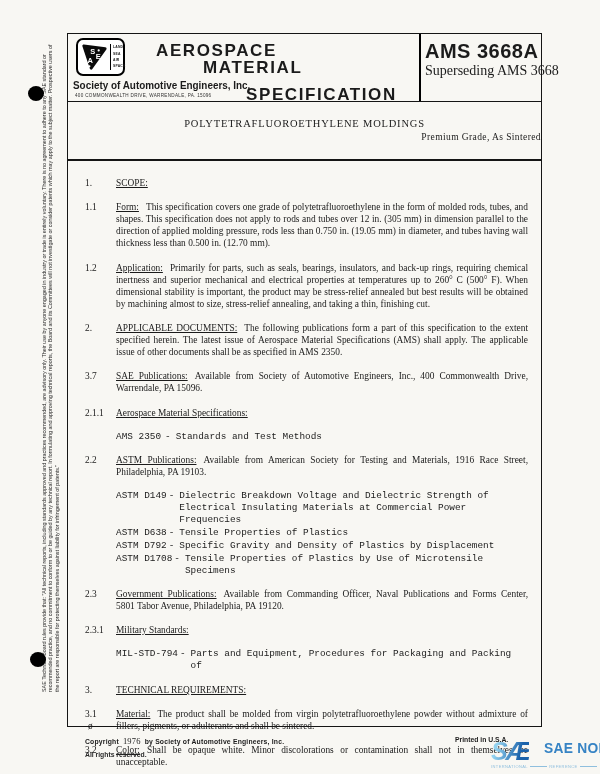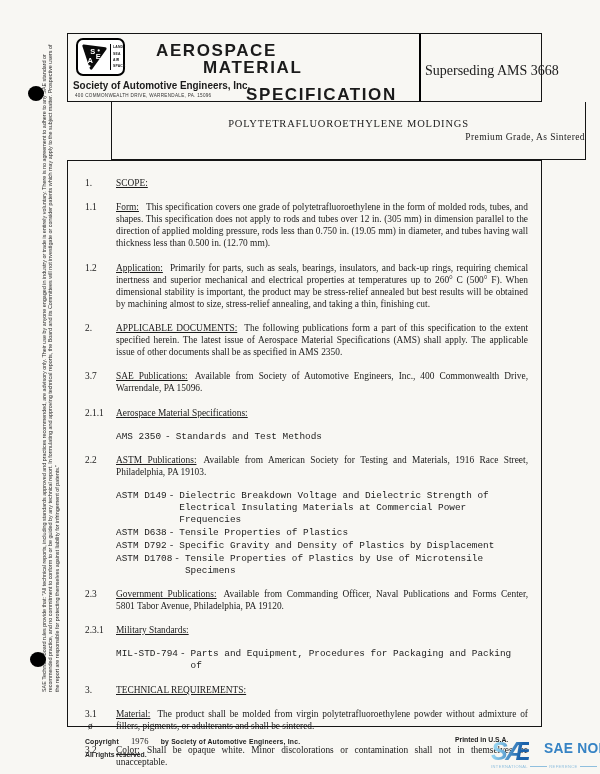--- a/index.html
+++ b/index.html
@@ -22,38 +22,38 @@
   .hdr-w2{left:135px;top:24px;}
   .hdr-w3{left:178px;top:51px;}
   .hdr-divider{position:absolute;left:351px;top:0;bottom:0;width:1.5px;background:#000;}
   .ams-number{position:absolute;left:357px;top:6px;font-family:"Liberation Sans",sans-serif;font-weight:900;font-size:20px;letter-spacing:.5px;white-space:nowrap;}
   .superseding{position:absolute;left:357px;top:29px;font-size:14px;white-space:nowrap;}
   .issue-panel{position:absolute;left:351px;right:0;top:41px;bottom:0;border-top:1.5px solid #000;}
   .issue-row{position:relative;height:13px;margin-top:3px;}
   .issue-label{position:absolute;left:9px;top:3px;font-family:"Liberation Sans",sans-serif;font-weight:bold;font-size:5.6px;letter-spacing:.2px;}
   .issue-value{position:absolute;left:50px;top:0;font-size:9px;letter-spacing:.5px;}
   
-  .title-box{top:102px;height:58px;border-top:none;margin-left:44px;}
+  .title-box{top:102px;height:58px;border-top:none;}
   .doc-title{margin-top:16px;text-align:center;font-size:10.5px;letter-spacing:.8px;}
   .doc-subtitle{margin-top:3px;text-align:right;font-size:9.5px;letter-spacing:.4px;}
   
   .main-box{top:160px;height:567px;}
   .doc-body{padding:17px 13px 0 17px;font-size:9.4px;line-height:1.27;}
   .sec-row{position:relative;padding-left:31px;margin-bottom:12.5px;text-align:justify;}
   .sec-num{position:absolute;left:0;top:0;}
   .sec-mark{position:absolute;left:3px;top:12px;}
   .sec-lead{text-decoration:underline;margin-right:7px;}
   .ref-list{margin-top:11px;font-family:Liberation Mono, monospace;}
   .ref-row{display:flex;margin-top:1px;text-align:left;}
   .ref-code{min-width:47px;flex:none;white-space:nowrap;}
   .ref-dash{flex:none;padding:0 5px 0 2px;}
   .ref-desc{flex:1;}
   
   .f-copy{position:absolute;left:85px;top:736px;font-family:"Liberation Sans",sans-serif;font-weight:bold;font-size:6.8px;letter-spacing:.2px;}
-  .f-year{font-family:"Liberation Serif",serif;font-weight:normal;font-size:8.5px;padding:0 12px;margin-top:44px;}
+  .f-year{font-family:"Liberation Serif",serif;font-weight:normal;font-size:8.5px;padding:0 4px;margin-top:44px;}
   .f-rights{position:absolute;left:85px;top:751px;font-family:"Liberation Sans",sans-serif;font-size:6.8px;font-weight:bold;color:#2a2a2a;}
   .f-printed{position:absolute;left:455px;top:736px;font-family:"Liberation Sans",sans-serif;font-weight:bold;font-size:6.8px;}
   .f-logo{position:absolute;left:491px;top:741px;width:106px;}
   .f-logo-row{display:flex;align-items:flex-start;gap:15px;}
   .f-sae{font-family:"Liberation Sans",sans-serif;font-style:italic;font-weight:900;font-size:25px;line-height:.85;letter-spacing:-2px;background:linear-gradient(105deg,#93d2f0 15%,#1c63ab 75%);-webkit-background-clip:text;background-clip:text;color:transparent;}
   .f-norm{font-family:"Liberation Sans",sans-serif;font-weight:900;font-size:14.5px;line-height:1;color:#3683c4;letter-spacing:.3px;transform:scaleX(.95);transform-origin:0 100%;white-space:nowrap;}
   .f-sub{display:flex;align-items:center;gap:2px;margin-top:2px;font-family:"Liberation Sans",sans-serif;font-size:4px;color:#8fbfde;letter-spacing:.4px;}
   .f-line{height:1px;background:#8fbfde;flex:1;}
   
   .side-note{position:absolute;left:41px;top:692px;width:650px;transform:rotate(-90deg);transform-origin:0 0;font-family:"Liberation Sans",sans-serif;font-size:5.4px;line-height:1.18;color:#2b2b2b;}
@@ -84,20 +84,21 @@
       <div>AIR</div>
       <div>SPACE</div>
     </div>
   </div>
   <div class="hdr-word hdr-w2">MATERIAL</div>
   <div class="hdr-word hdr-w1">AEROSPACE</div>
   <div class="hdr-word hdr-w3">SPECIFICATION</div>
   <div class="soc-name">Society of Automotive Engineers, Inc.</div>
   <div class="soc-addr">400 COMMONWEALTH DRIVE, WARRENDALE, PA. 15096</div>
   <div class="hdr-divider"></div>
+  <div class="ams-number">AMS 3668A</div>
   <div class="superseding">Superseding AMS 3668</div>
 </div>
 
 <div class="box title-box">
   <div class="doc-title">POLYTETRAFLUOROETHYLENE MOLDINGS</div>
   <div class="doc-subtitle">Premium Grade, As Sintered</div>
 </div>
 
 <div class="box main-box">
   <div class="doc-body">

